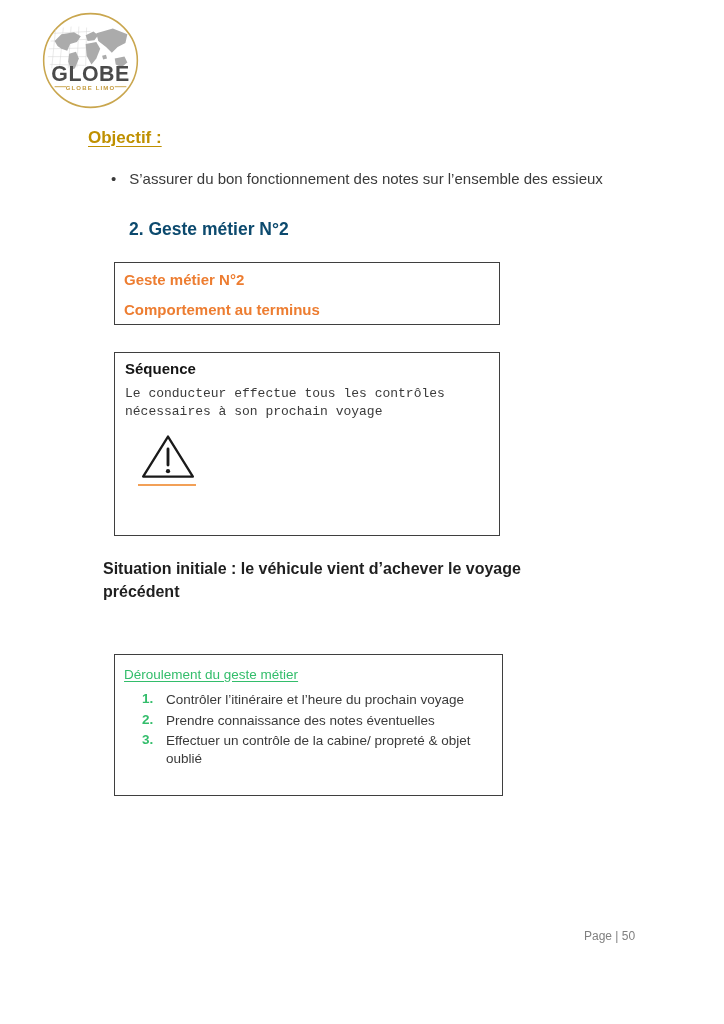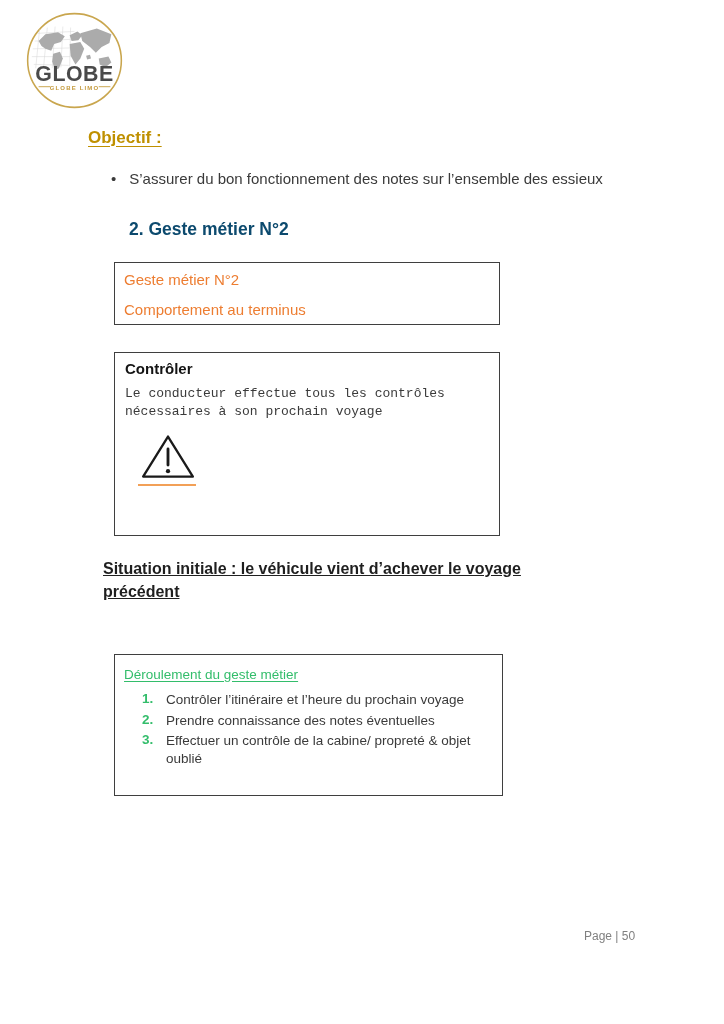--- a/index.html
+++ b/index.html
@@ -2,21 +2,21 @@
 <html><head>
 <meta charset="utf-8">
 <style>
   html,body { margin:0; padding:0; background:#e8e8e8; }
   .page {
     position:relative; width:724px; height:1024px; background:#ffffff;
     font-family:"Liberation Sans", sans-serif; overflow:hidden;
     margin:0 auto;
   }
   
-  .logo { position:absolute; left:26px; top:12px; width:97px; height:97px; }
+  .logo { position:absolute; left:42px; top:12px; width:97px; height:97px; }
   
   .objectif {
     position:absolute; left:88px; top:128px; margin:0;
     font-size:17px; font-weight:bold; color:#BF9000;
     text-decoration:underline; text-underline-offset:3px;
   }
   
   .bullet-row {
     position:absolute; left:111px; top:168px; width:512px;
     display:flex; gap:13px; font-size:15px; color:#3a3a3a; line-height:1.45;
@@ -26,35 +26,35 @@
   .section-heading {
     position:absolute; left:129px; top:219px; margin:0;
     font-size:17.5px; font-weight:bold; color:#0c4a6e;
   }
   
   .box {
     position:absolute; left:114px; box-sizing:border-box;
     border:1px solid #3f3f3f; background:#ffffff; overflow:hidden;
   }
   .box1 { top:262px; width:386px; height:63px; padding:4px 9px; }
-  .box1 p { margin:4px 0 0 0; font-size:15px; font-weight:normal; color:#ED7D31; line-height:1.15; }
+  .box1 p { margin:4px 0 0 0; font-size:15px; font-weight:bold; color:#ED7D31; line-height:1.15; }
   .box1 p + p { margin-top:13px; }
 
   .box2 { top:352px; width:386px; height:184px; padding:6px 10px; font-size:13px; color:#3a3a3a; }
   .seq-h { margin:1px 0 8px 0; font-size:15px; font-weight:bold; color:#141414; }
   .seq-p { margin:0; line-height:1.38;font-family:Liberation Mono, monospace; }
   .warning { margin:12px 0 0 14px; width:58px; height:48px; }
   .orange-rule { width:58px; height:2px; background:#F2A057; margin:3px 0 0 13px; }
   .seq-p2 { margin-top:10px; }
 
   .situation {
     position:absolute; margin:0; font-weight:bold; font-size:16px;
     color:#1f1f1f; line-height:1.45;
   }
-  .sit-init { left:103px; top:557px; width:488px;text-decoration:underline; }
+  .sit-init { left:103px; top:557px; width:488px; }
   .sit-fin  { left:108px; top:791px; width:498px; }
 
   .box3 { top:618px; width:389px; height:142px; padding:11px 9px; font-size:13.5px;margin-top:36px; }
   .der-h {
     margin:1px 0 0 0; font-size:13.5px; color:#33BD6B;
     text-decoration:underline; text-underline-offset:2px;
   }
   .steps { margin-top:9px; display:flex; flex-direction:column; gap:3px; color:#3a3a3a; }
   .step { display:flex; }
   .step-num { flex:none; width:24px; margin-left:18px; font-weight:bold; color:#33BD6B; }
@@ -109,21 +109,21 @@
   </div>
 
   <h3 class="section-heading">2. Geste métier N°2</h3>
 
   <div class="box box1">
     <p>Geste métier N°2</p>
     <p>Comportement au terminus</p>
   </div>
 
   <div class="box box2">
-    <p class="seq-h">Contrôler</p>
+    <p class="seq-h">Séquence</p>
     <p class="seq-p">Le conducteur effectue tous les contrôles nécessaires à son prochain voyage</p>
     <div class="warning">
       <svg viewBox="0 0 64 54" width="58" height="48">
         <path d="M32 4 L60 49 L4 49 Z" fill="none" stroke="#1a1a1a" stroke-width="2.6" stroke-linejoin="round"></path>
         <line x1="32" y1="18" x2="32" y2="36" stroke="#1a1a1a" stroke-width="3.2" stroke-linecap="round"></line>
         <circle cx="32" cy="43" r="2.4" fill="#1a1a1a"></circle>
       </svg>
     </div>
     <div class="orange-rule"></div>
   </div>

